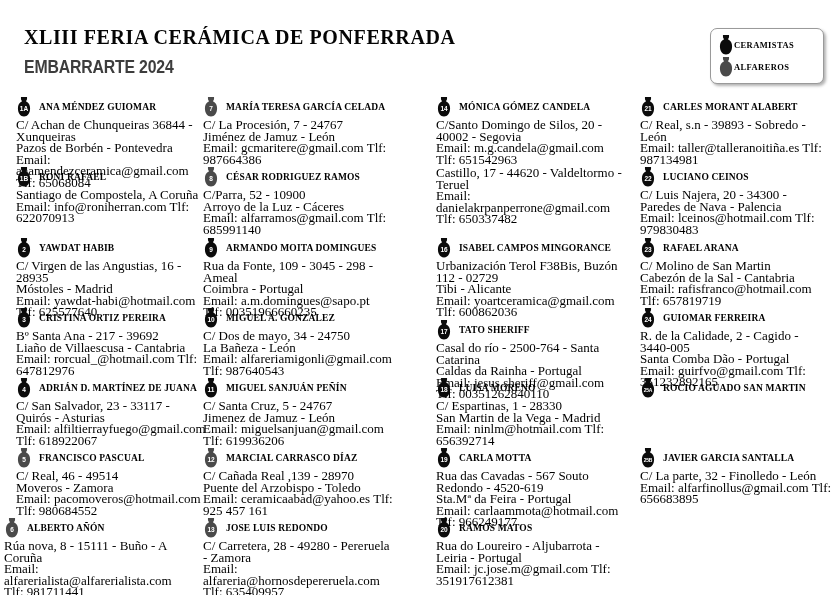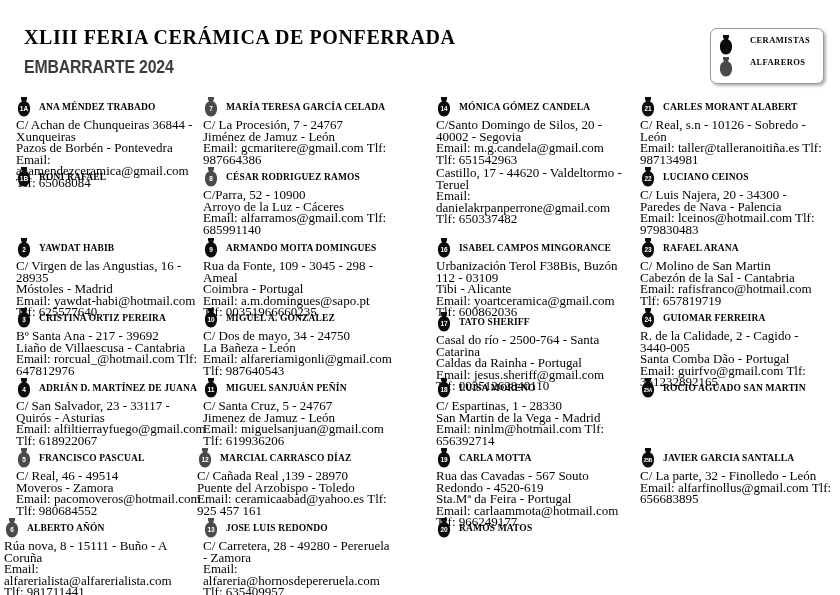--- a/index.html
+++ b/index.html
@@ -18,21 +18,21 @@
     font-size:18px; font-weight:bold; color:#3d3d3d;
     transform:scaleX(0.88); transform-origin:left center; letter-spacing:-0.2px;
   }
   .legend {
     position:absolute; left:710px; top:28px; width:114px; height:56px;
     border:1px solid #9a9a9a; border-radius:7px; background:#fff;
     box-shadow:2px 2px 3px rgba(0,0,0,0.3);
     display:flex; flex-direction:column; justify-content:space-evenly;
     padding:3px 7px; box-sizing:border-box;
   }
-  .legend-row { display:flex; align-items:flex-start; gap:16px; }
+  .legend-row { display:flex; align-items:center; gap:0; }
   .legend-label { font-size:8.5px; font-weight:bold; letter-spacing:0.4px; }
 
   .badge { position:relative; width:16px; height:20px; flex:0 0 auto; }
   .badge svg { position:absolute; left:0; top:0; width:100%; height:100%; }
   .badge-num {
     position:absolute; left:0; right:0; top:8.5px; text-align:center;
     color:#fff; font-family:"Liberation Sans", sans-serif;
     font-size:6.5px; font-weight:bold; line-height:1;
   }
   .badge-num.small { font-size:5px; top:9.5px; letter-spacing:-0.2px; }
@@ -81,37 +81,39 @@
 
   <div id="entries">
       <div class="entry" data-category="ceramista" style="left: 16px; top: 97px;">
         <div class="entry-head">
           <span class="badge">
             <svg viewBox="0 0 20 25">
               <path class="vase-path" d="M6.2 0 H13.8 V2.2 C13.8 3.5 13 4.4 12.4 5.4 C15.9 7.3 17.6 10.2 17.6 14 C17.6 20.2 14.4 24.3 10 24.3 C5.6 24.3 2.4 20.2 2.4 14 C2.4 10.2 4.1 7.3 7.6 5.4 C7 4.4 6.2 3.5 6.2 2.2 Z"></path>
             </svg>
             <span class="badge-num">1A</span>
           </span>
-          <span class="entry-name">ANA MÉNDEZ TRABADO</span>
+          <span class="entry-name">ANA MÉNDEZ GUIOMAR</span>
         </div>
         <div class="entry-details">C/ Achan de Chunqueiras 36844 - Xunqueiras
 Pazos de Borbén - Pontevedra
 Email: anamendezceramica@gmail.com
 Tlf: 65068084</div>
       </div>
       <div class="entry" data-category="ceramista" style="left: 16px; top: 167px;">
         <div class="entry-head">
           <span class="badge">
             <svg viewBox="0 0 20 25">
               <path class="vase-path" d="M6.2 0 H13.8 V2.2 C13.8 3.5 13 4.4 12.4 5.4 C15.9 7.3 17.6 10.2 17.6 14 C17.6 20.2 14.4 24.3 10 24.3 C5.6 24.3 2.4 20.2 2.4 14 C2.4 10.2 4.1 7.3 7.6 5.4 C7 4.4 6.2 3.5 6.2 2.2 Z"></path>
             </svg>
             <span class="badge-num">1B</span>
           </span>
           <span class="entry-name">RONI RAFAEL</span>
         </div>
+        <div class="entry-details">Santiago de Compostela, A Coruña
+Email: info@roniherran.com  Tlf: 622070913</div>
       </div>
       <div class="entry" data-category="ceramista" style="left: 16px; top: 238px;">
         <div class="entry-head">
           <span class="badge">
             <svg viewBox="0 0 20 25">
               <path class="vase-path" d="M6.2 0 H13.8 V2.2 C13.8 3.5 13 4.4 12.4 5.4 C15.9 7.3 17.6 10.2 17.6 14 C17.6 20.2 14.4 24.3 10 24.3 C5.6 24.3 2.4 20.2 2.4 14 C2.4 10.2 4.1 7.3 7.6 5.4 C7 4.4 6.2 3.5 6.2 2.2 Z"></path>
             </svg>
             <span class="badge-num">2</span>
           </span>
           <span class="entry-name">YAWDAT HABIB</span>
@@ -244,21 +246,21 @@
             </svg>
             <span class="badge-num">11</span>
           </span>
           <span class="entry-name">MIGUEL SANJUÁN PEÑÍN</span>
         </div>
         <div class="entry-details">C/ Santa Cruz, 5 - 24767
 Jimenez de Jamuz - León
 Email: miguelsanjuan@gmail.com
 Tlf: 619936206</div>
       </div>
-      <div class="entry" data-category="alfarero" style="left: 197px; top: 448px;">
+      <div class="entry" data-category="alfarero" style="left: 203px; top: 448px;">
         <div class="entry-head">
           <span class="badge">
             <svg viewBox="0 0 20 25">
               <path class="vase-path" d="M6.2 0 H13.8 V2.2 C13.8 3.5 13 4.4 12.4 5.4 C15.9 7.3 17.6 10.2 17.6 14 C17.6 20.2 14.4 24.3 10 24.3 C5.6 24.3 2.4 20.2 2.4 14 C2.4 10.2 4.1 7.3 7.6 5.4 C7 4.4 6.2 3.5 6.2 2.2 Z"></path>
             </svg>
             <span class="badge-num">12</span>
           </span>
           <span class="entry-name">MARCIAL CARRASCO DÍAZ</span>
         </div>
         <div class="entry-details">C/ Cañada Real ,139 - 28970
@@ -301,25 +303,25 @@
       <div class="entry" data-category="ceramista" style="left: 436px; top: 238px;">
         <div class="entry-head">
           <span class="badge">
             <svg viewBox="0 0 20 25">
               <path class="vase-path" d="M6.2 0 H13.8 V2.2 C13.8 3.5 13 4.4 12.4 5.4 C15.9 7.3 17.6 10.2 17.6 14 C17.6 20.2 14.4 24.3 10 24.3 C5.6 24.3 2.4 20.2 2.4 14 C2.4 10.2 4.1 7.3 7.6 5.4 C7 4.4 6.2 3.5 6.2 2.2 Z"></path>
             </svg>
             <span class="badge-num">16</span>
           </span>
           <span class="entry-name">ISABEL CAMPOS  MINGORANCE</span>
         </div>
-        <div class="entry-details">Urbanización Terol F38Bis, Buzón 112 - 03109
+        <div class="entry-details">Urbanización Terol F38Bis, Buzón 112 - 02729
 Tibi - Alicante
 Email: yoartceramica@gmail.com  Tlf: 600862036</div>
       </div>
-      <div class="entry" data-category="ceramista" style="left: 436px; top: 312px;">
+      <div class="entry" data-category="ceramista" style="left: 436px; top: 320px;">
         <div class="entry-head">
           <span class="badge">
             <svg viewBox="0 0 20 25">
               <path class="vase-path" d="M6.2 0 H13.8 V2.2 C13.8 3.5 13 4.4 12.4 5.4 C15.9 7.3 17.6 10.2 17.6 14 C17.6 20.2 14.4 24.3 10 24.3 C5.6 24.3 2.4 20.2 2.4 14 C2.4 10.2 4.1 7.3 7.6 5.4 C7 4.4 6.2 3.5 6.2 2.2 Z"></path>
             </svg>
             <span class="badge-num">17</span>
           </span>
           <span class="entry-name">TATO SHERIFF</span>
         </div>
         <div class="entry-details">Casal do río - 2500-764 - Santa Catarina
@@ -358,32 +360,34 @@
       <div class="entry" data-category="ceramista" style="left: 436px; top: 518px;">
         <div class="entry-head">
           <span class="badge">
             <svg viewBox="0 0 20 25">
               <path class="vase-path" d="M6.2 0 H13.8 V2.2 C13.8 3.5 13 4.4 12.4 5.4 C15.9 7.3 17.6 10.2 17.6 14 C17.6 20.2 14.4 24.3 10 24.3 C5.6 24.3 2.4 20.2 2.4 14 C2.4 10.2 4.1 7.3 7.6 5.4 C7 4.4 6.2 3.5 6.2 2.2 Z"></path>
             </svg>
             <span class="badge-num">20</span>
           </span>
           <span class="entry-name">RAMOS MATOS</span>
         </div>
+        <div class="entry-details">Rua do Loureiro - Aljubarrota - Leiria - Portugal
+Email: jc.jose.m@gmail.com  Tlf: 351917612381</div>
       </div>
       <div class="entry" data-category="ceramista" style="left: 640px; top: 97px;">
         <div class="entry-head">
           <span class="badge">
             <svg viewBox="0 0 20 25">
               <path class="vase-path" d="M6.2 0 H13.8 V2.2 C13.8 3.5 13 4.4 12.4 5.4 C15.9 7.3 17.6 10.2 17.6 14 C17.6 20.2 14.4 24.3 10 24.3 C5.6 24.3 2.4 20.2 2.4 14 C2.4 10.2 4.1 7.3 7.6 5.4 C7 4.4 6.2 3.5 6.2 2.2 Z"></path>
             </svg>
             <span class="badge-num">21</span>
           </span>
           <span class="entry-name">CARLES MORANT ALABERT</span>
         </div>
-        <div class="entry-details">C/ Real, s.n - 10126 - Sobredo - León
+        <div class="entry-details">C/ Real, s.n - 39893 - Sobredo - León
 Email: taller@talleranoitiña.es  Tlf: 987134981</div>
       </div>
       <div class="entry" data-category="ceramista" style="left: 640px; top: 167px;">
         <div class="entry-head">
           <span class="badge">
             <svg viewBox="0 0 20 25">
               <path class="vase-path" d="M6.2 0 H13.8 V2.2 C13.8 3.5 13 4.4 12.4 5.4 C15.9 7.3 17.6 10.2 17.6 14 C17.6 20.2 14.4 24.3 10 24.3 C5.6 24.3 2.4 20.2 2.4 14 C2.4 10.2 4.1 7.3 7.6 5.4 C7 4.4 6.2 3.5 6.2 2.2 Z"></path>
             </svg>
             <span class="badge-num">22</span>
           </span>

